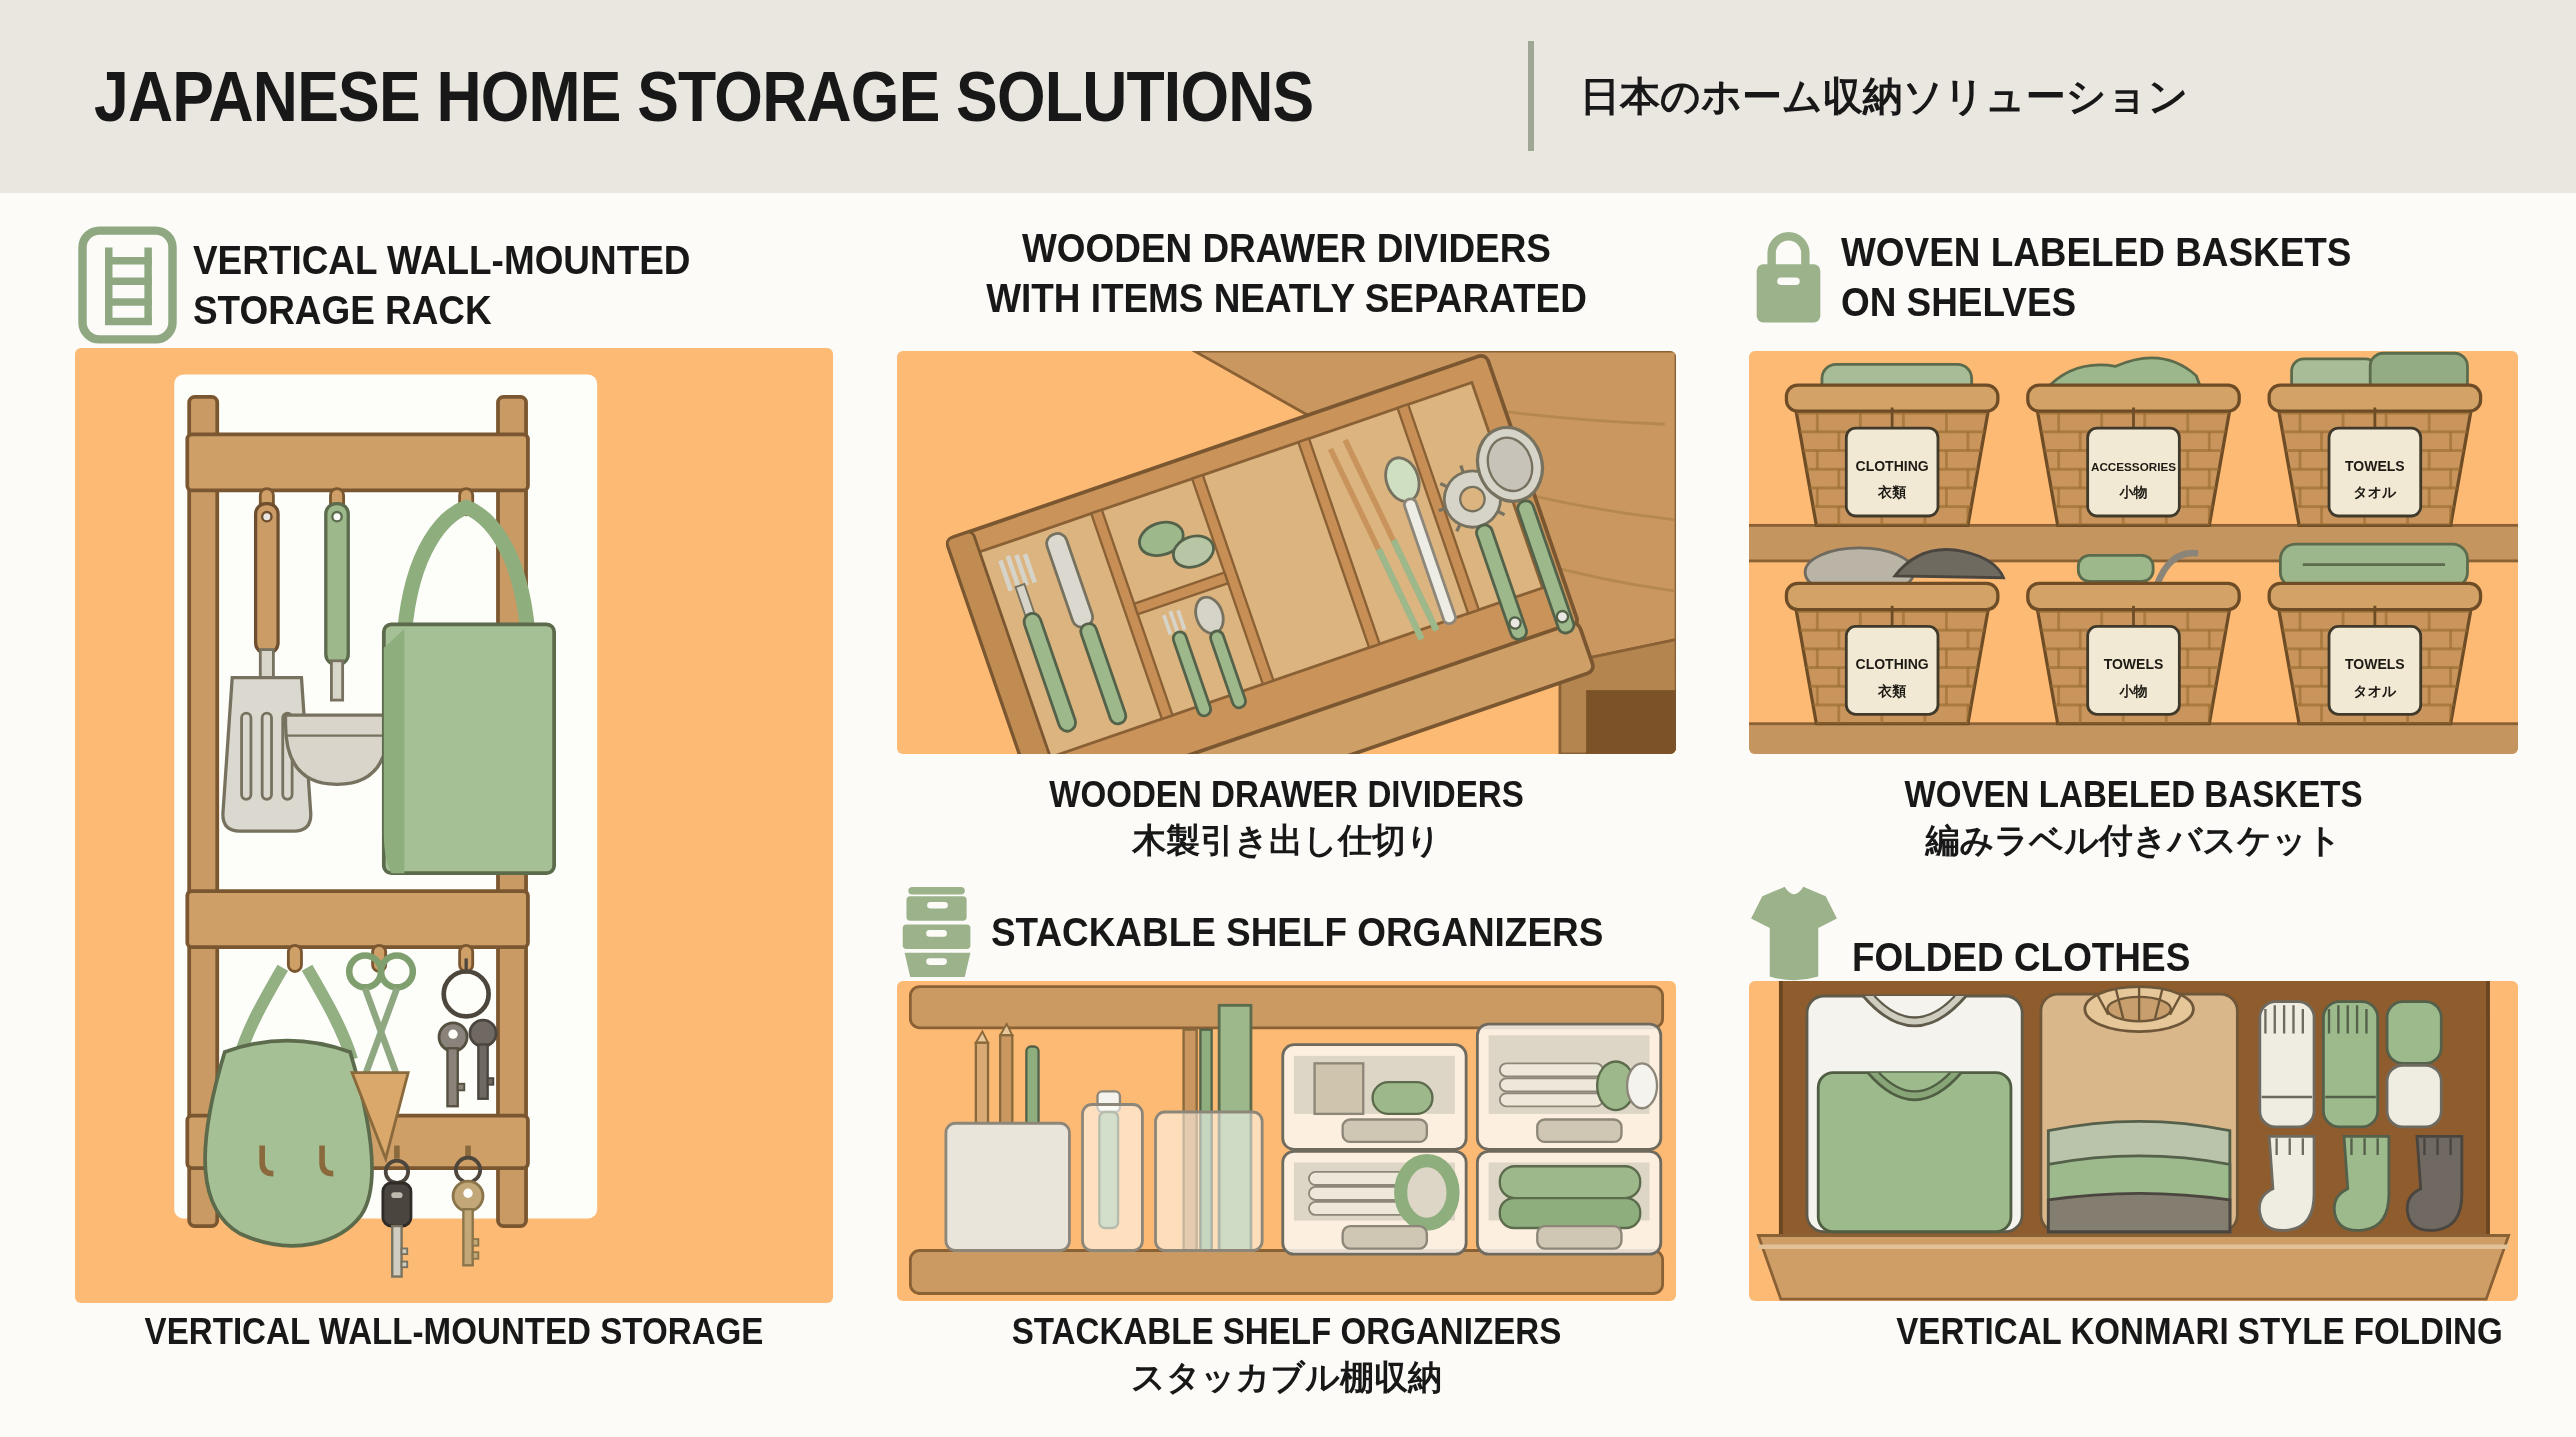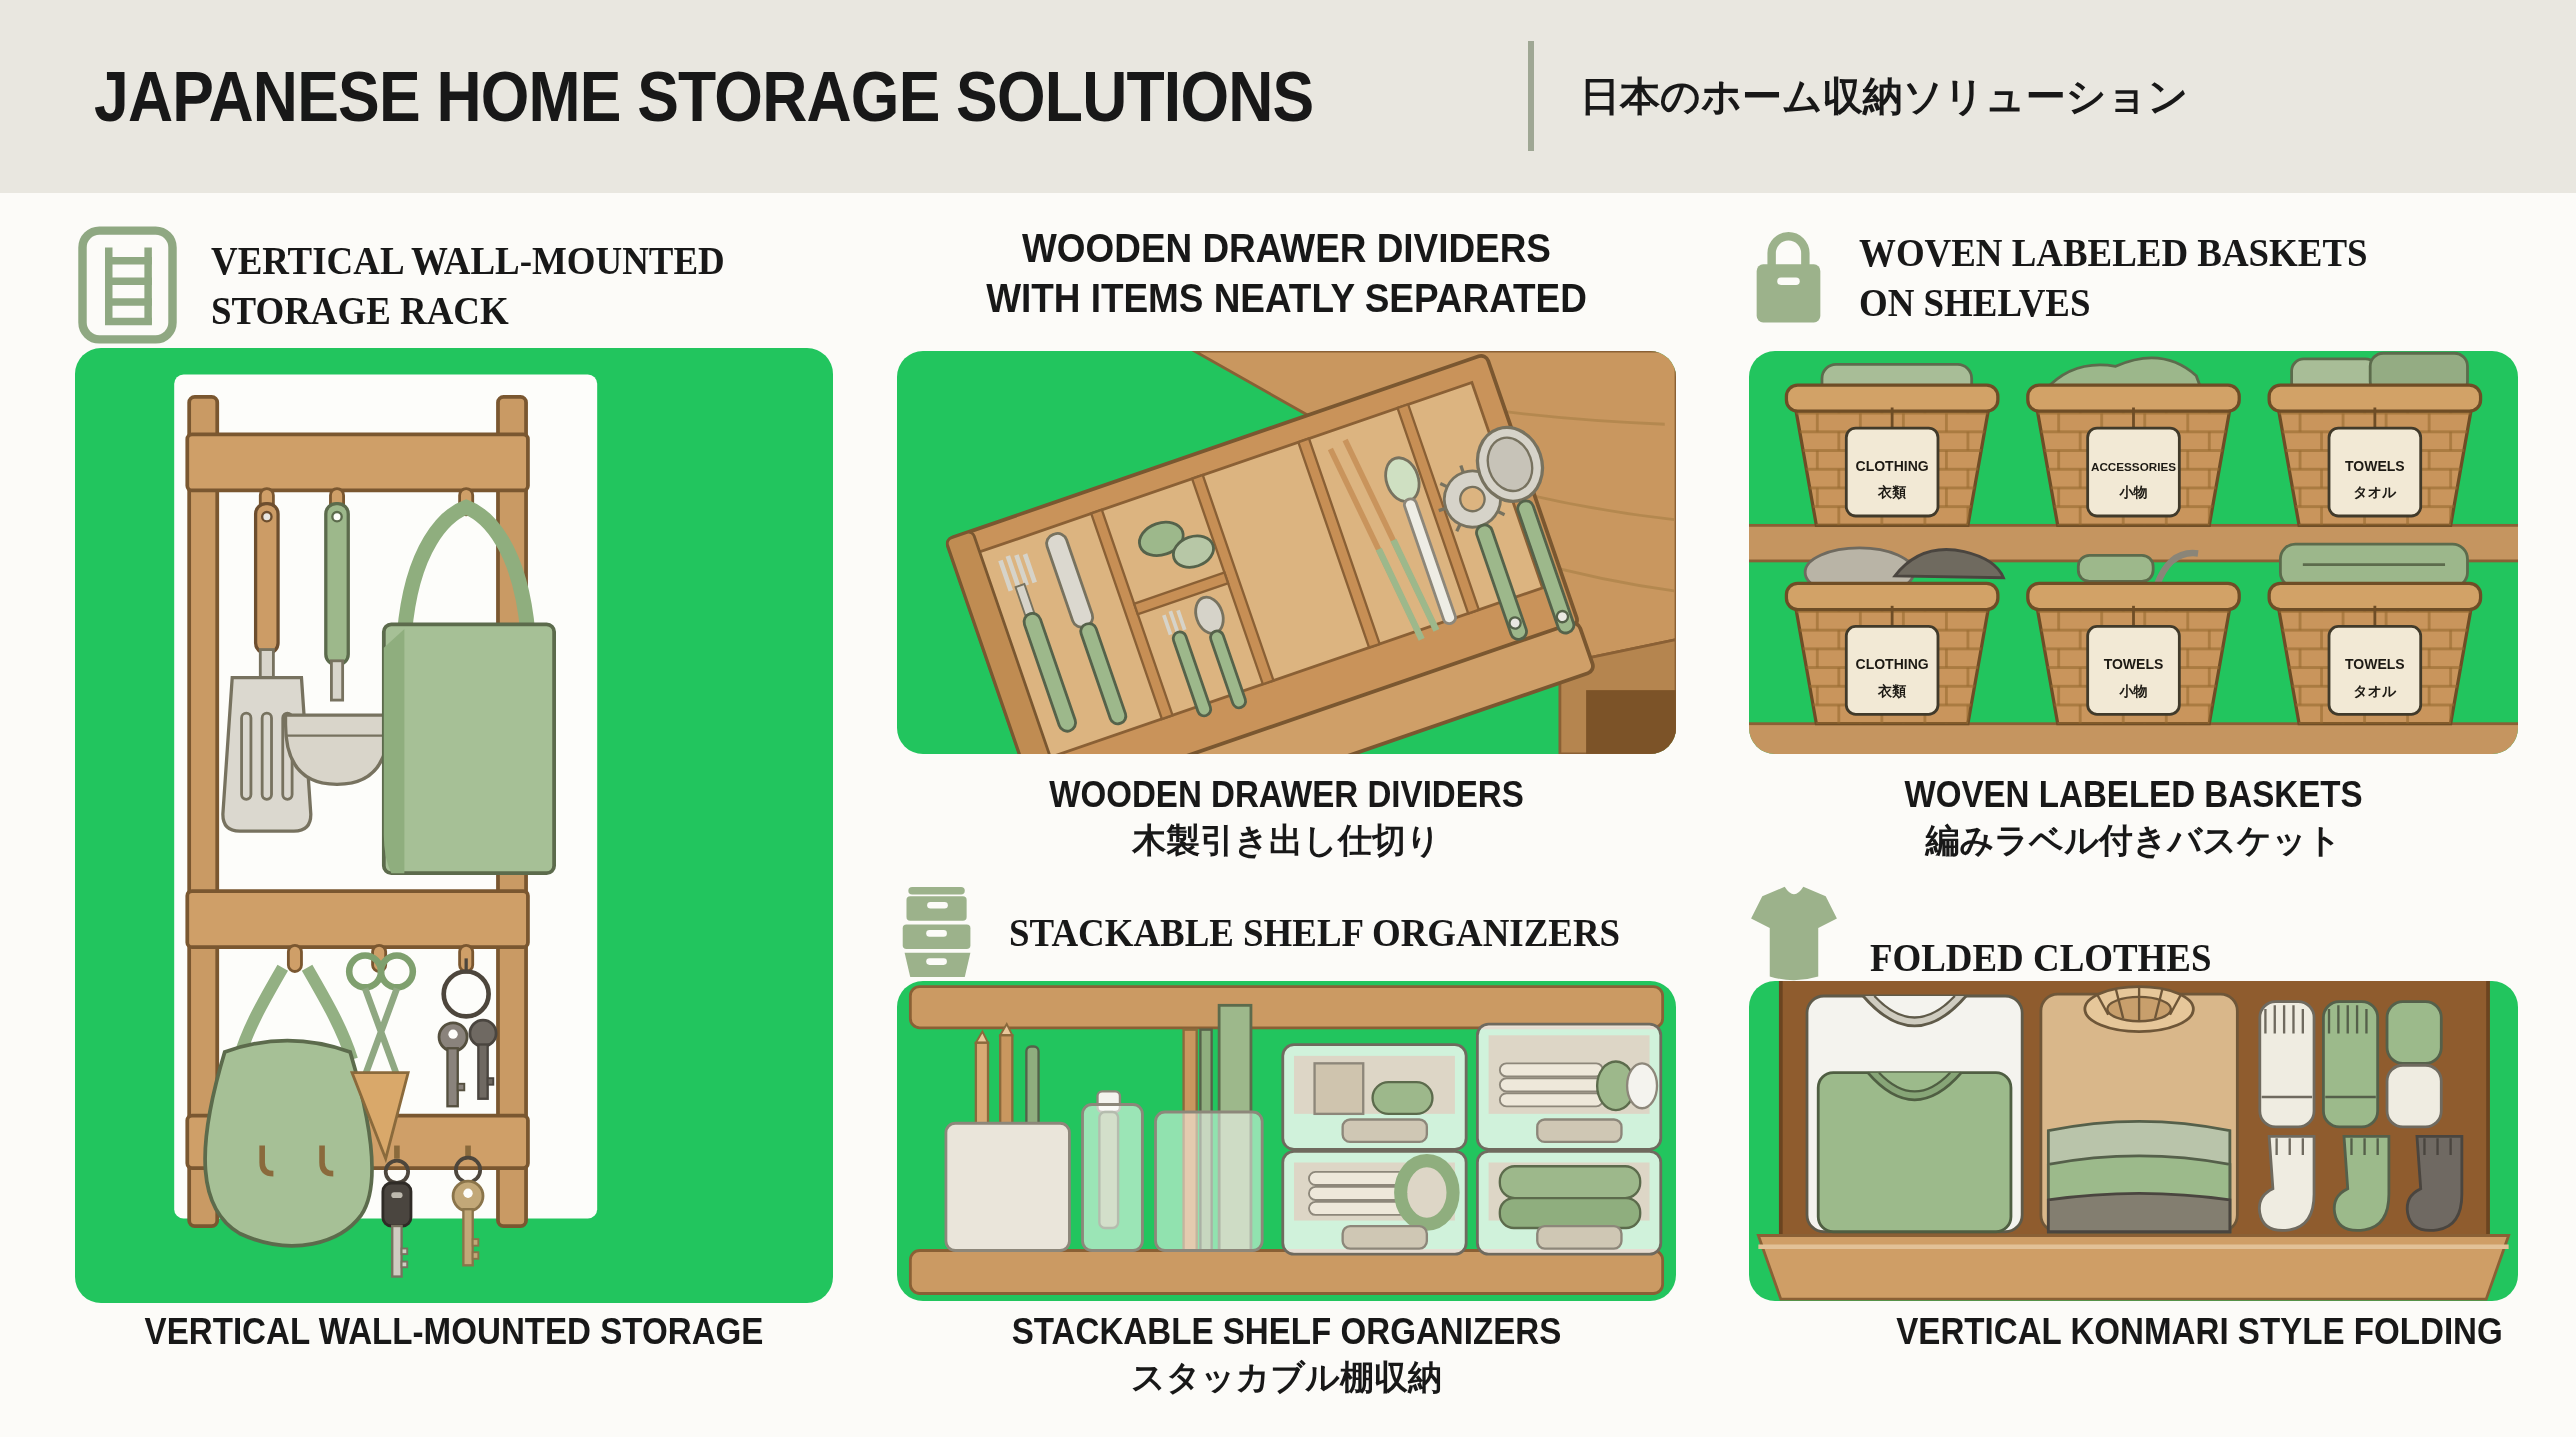--- a/index.html
+++ b/index.html
@@ -6,27 +6,27 @@
   .page{position:relative;width:2576px;height:1438px;background:#fcfbf8;overflow:hidden;
         font-family:"Liberation Sans", sans-serif;color:#181818;}
   
   .hdr{position:absolute;left:0;top:0;width:2576px;height:193px;background:#e9e7e0;}
   .title-en{position:absolute;left:94px;top:96px;transform:translateY(-50%) scaleX(.88);
             transform-origin:left center;font-size:71px;font-weight:bold;white-space:nowrap;letter-spacing:-0.9px;}
   .title-div{position:absolute;left:1528px;top:41px;width:5.6px;height:110px;background:#9fa794;}
   .title-ja{position:absolute;left:1580px;top:96px;transform:translateY(-50%);font-size:40px;
             font-weight:bold;white-space:nowrap;}
   
-  .col-head{position:absolute;display:flex;align-items:center;gap:31px;font-family:Liberation Serif, serif;}
+  .col-head{position:absolute;display:flex;align-items:center;gap:13px;}
   .h2txt{font-size:41px;font-weight:bold;line-height:50px;transform:scaleX(.9);
          transform-origin:left center;white-space:nowrap;}
   .mid-head{position:absolute;text-align:center;}
   .mid-head div{font-size:41px;font-weight:bold;line-height:50px;transform:scaleX(.9);transform-origin:center;}
   
-  .card{position:absolute;background:#22c55e;border-radius:26px;overflow:hidden;}
+  .card{position:absolute;background:#fdba74;border-radius:6px;overflow:hidden;}
   .card svg{display:block;}
   
   .cap{position:absolute;text-align:center;}
   .cap .en{font-size:36px;font-weight:bold;transform:scaleX(.92);transform-origin:center;line-height:43px;}
   .cap .ja{font-size:34px;font-weight:bold;line-height:41px;margin-top:3.7px;}
 </style>
 </head>
 <body>
 
 <div class="page">

